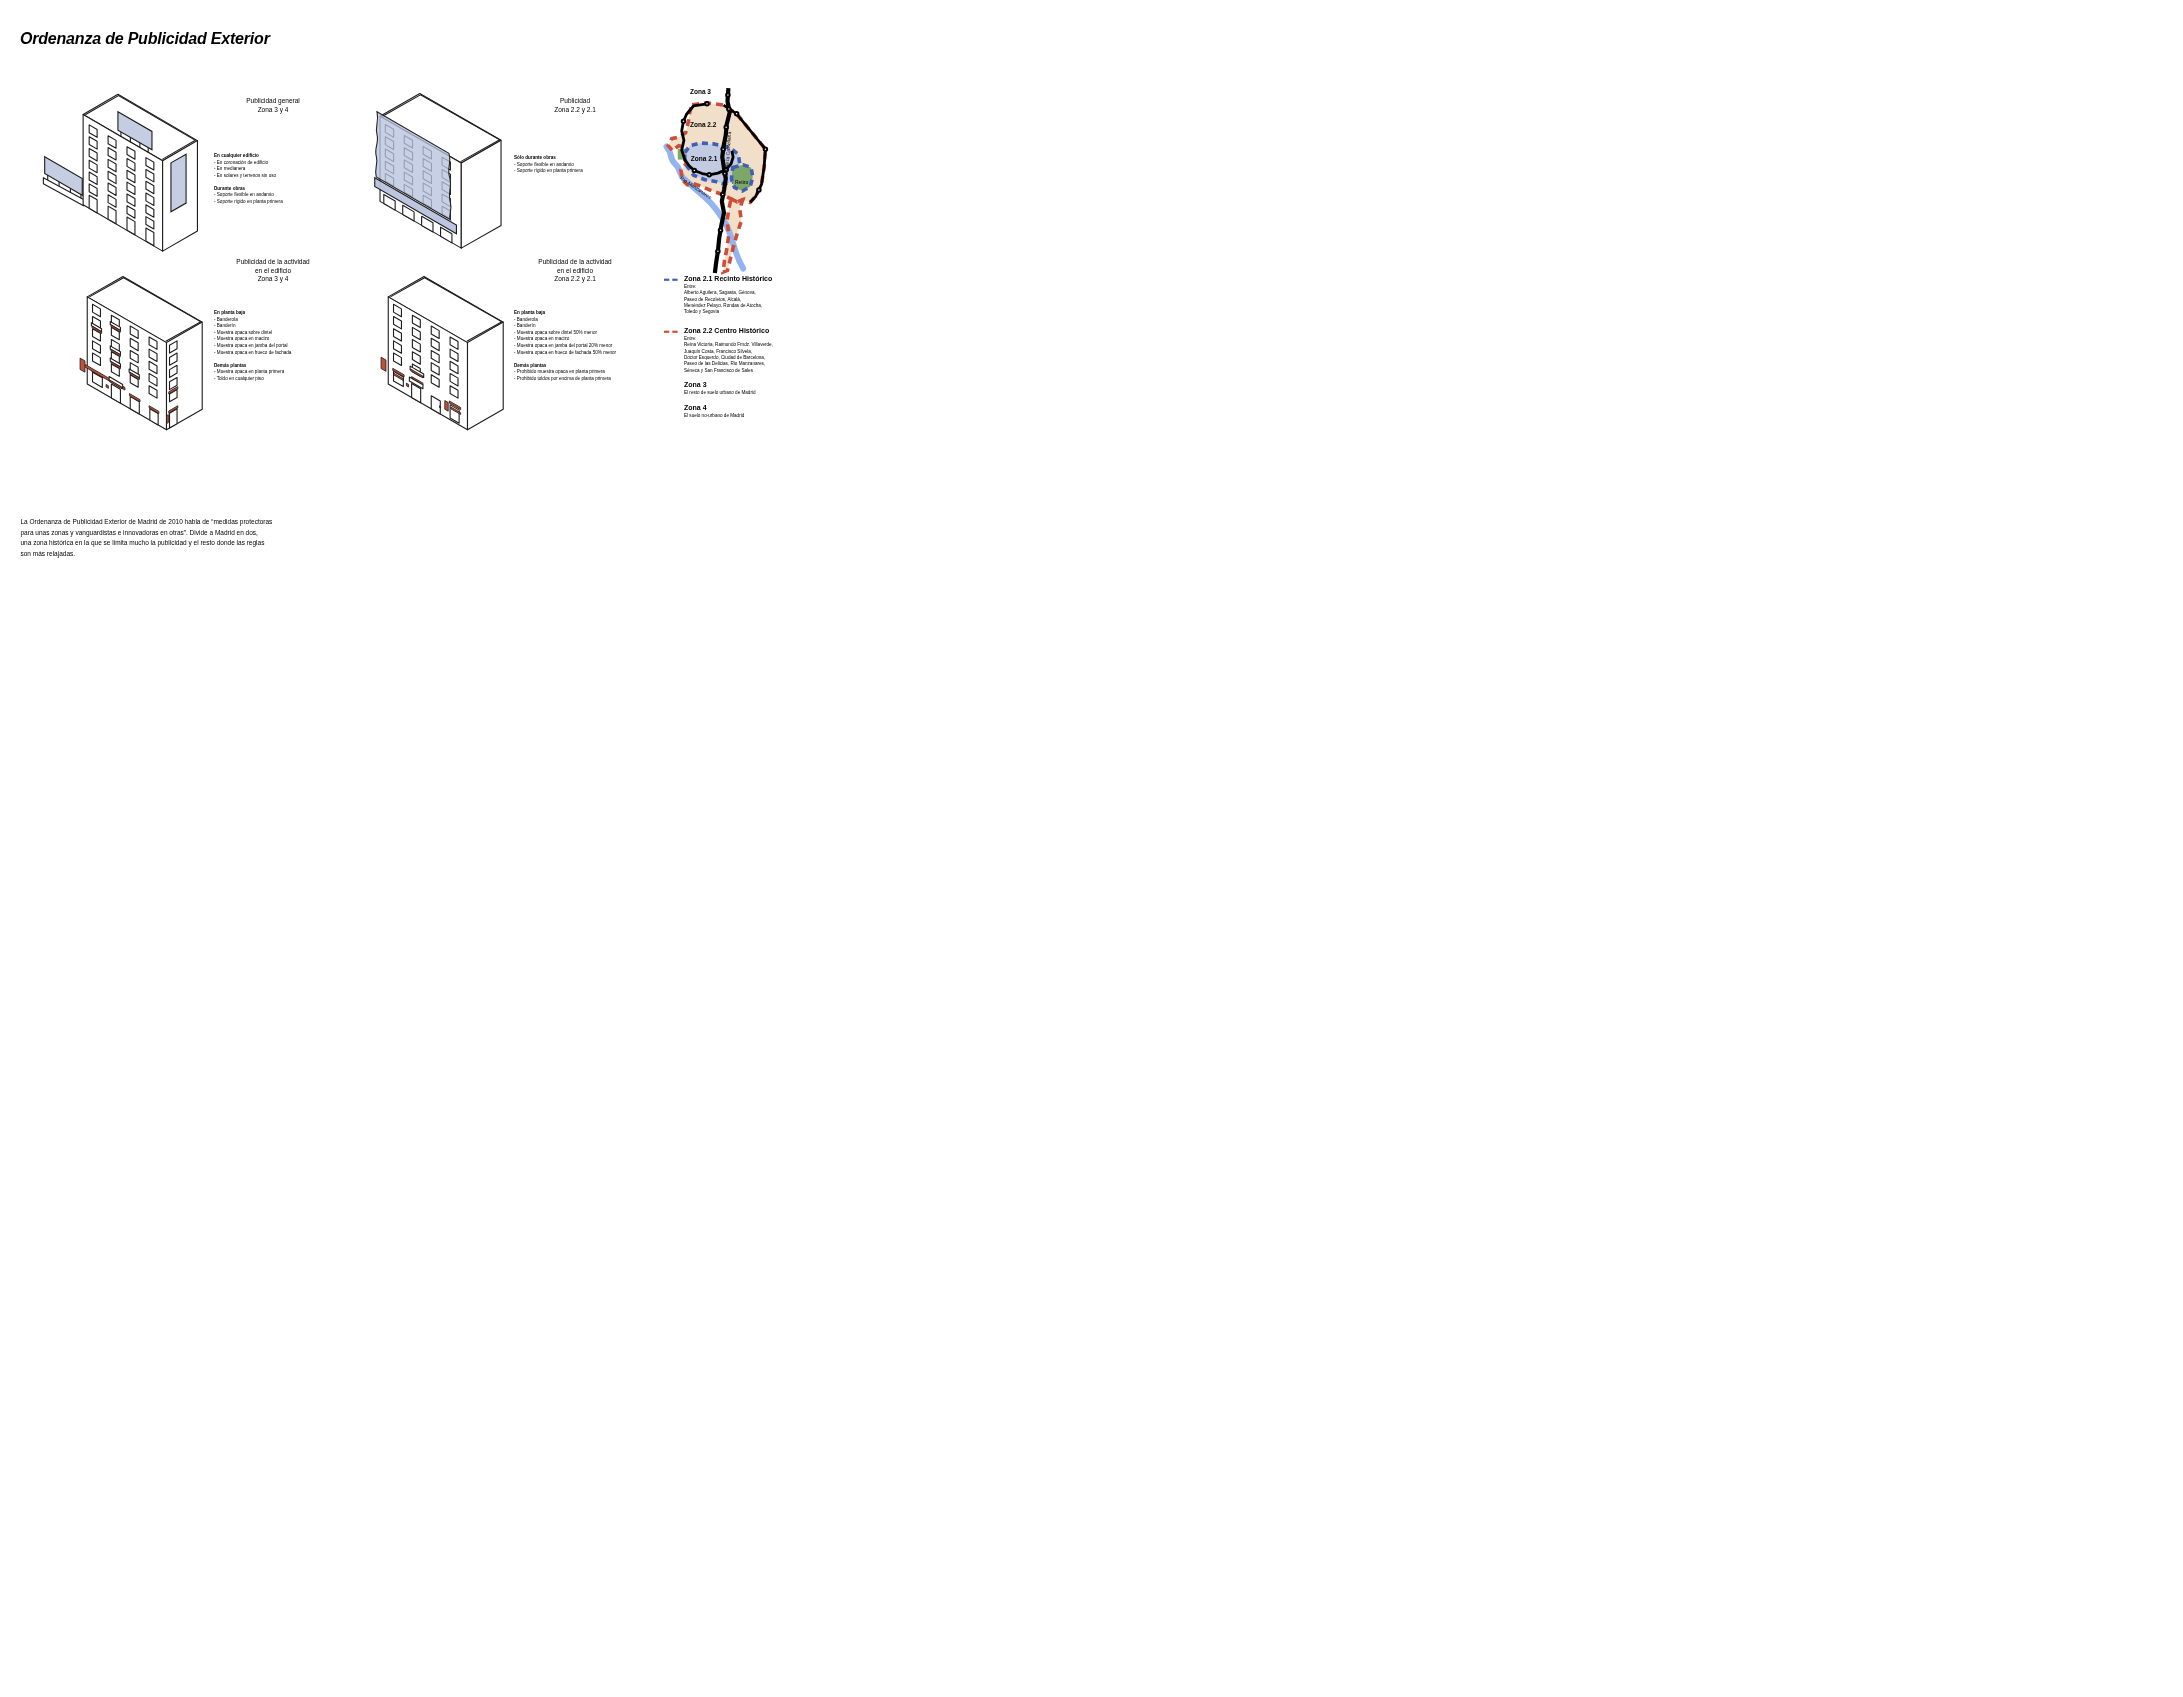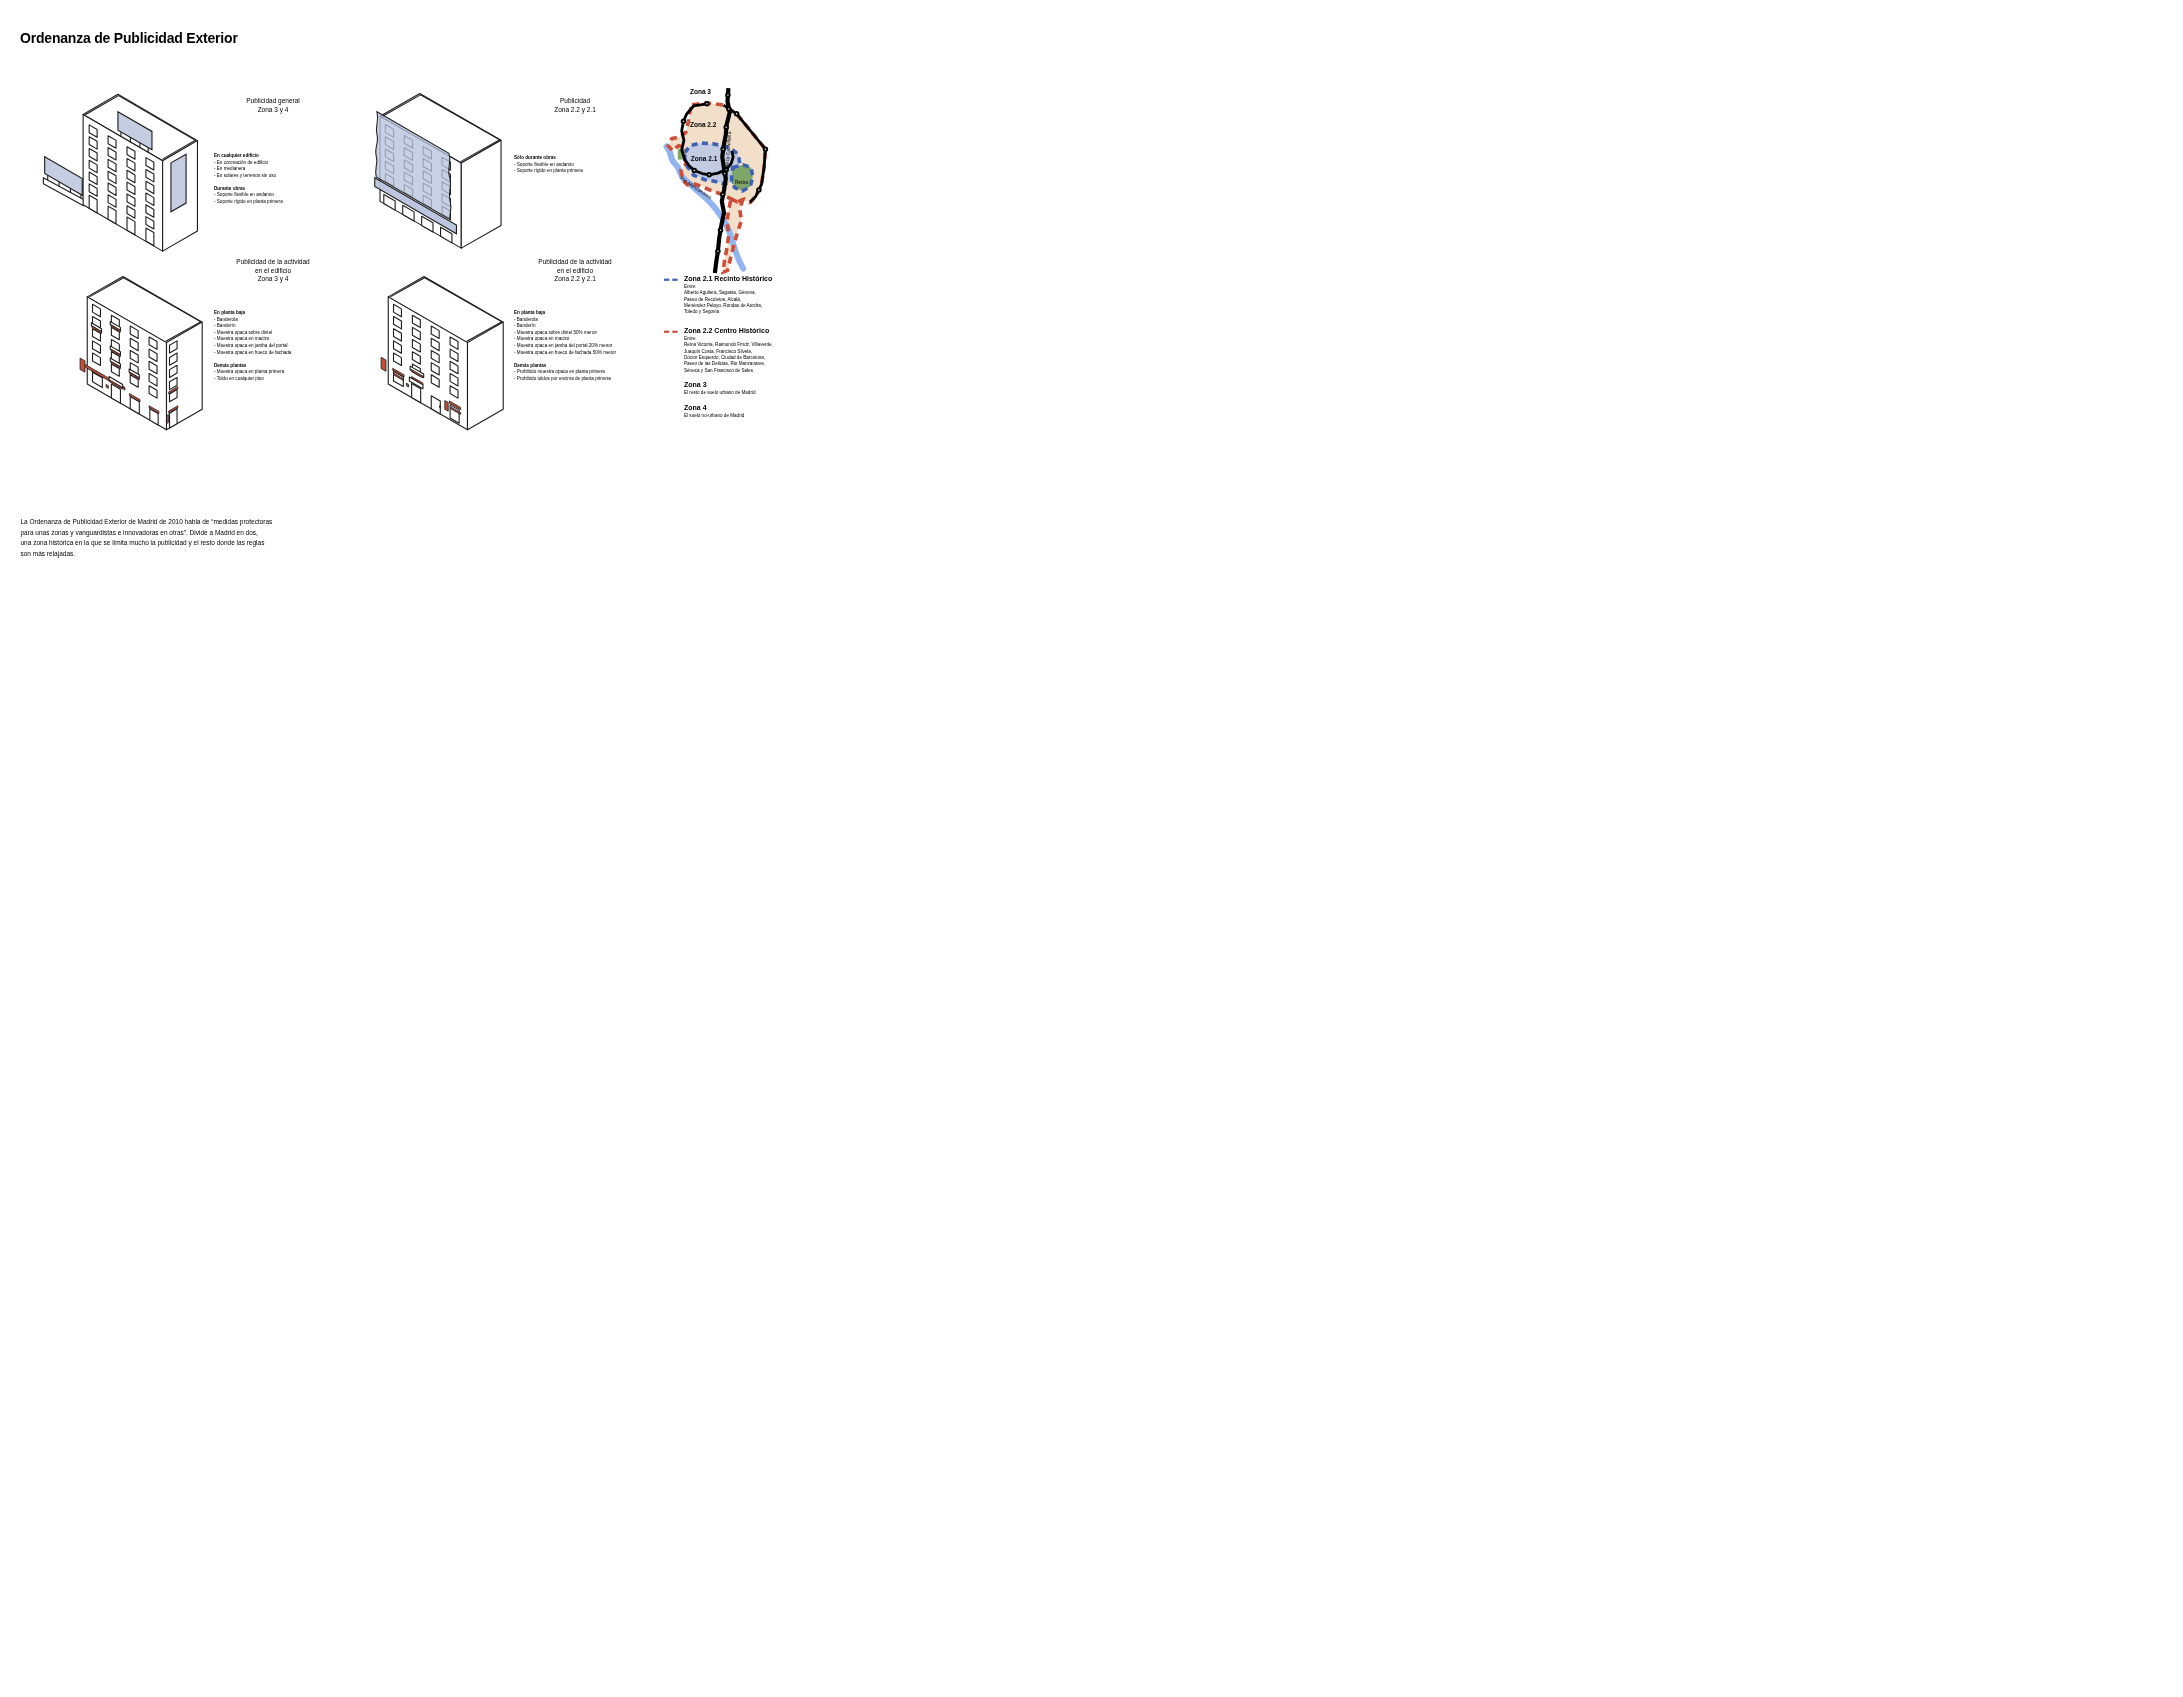--- a/index.html
+++ b/index.html
@@ -1,19 +1,19 @@
 <!DOCTYPE html>
 <html style="font-size:7px"><head>
 <meta charset="utf-8">
 <style>
   html,body{margin:0;padding:0;background:#fff;}
   .canvas{position:relative;width:831px;height:566px;background:#ffffff;overflow:hidden;
           font-family:"Liberation Sans",sans-serif;color:#000;}
   .abs{position:absolute;}
-  .title{font-size:14px;font-weight:bold;letter-spacing:-0.2px;white-space:nowrap;}
+  .title{font-size:16px;font-weight:bold;letter-spacing:-0.2px;white-space:nowrap;font-style:italic;}
   .phead{position:absolute;width:140px;text-align:center;font-size:6.5px;line-height:8.5px;white-space:pre-line;}
   .pbody{position:absolute;font-size:4.6px;line-height:6.6px;}
   .sh{font-weight:bold;}
   .sec + .sec{margin-top:6.5px;}
   .legend-block{position:absolute;}
   .legend-title{font-size:7px;font-weight:bold;white-space:nowrap;}
   .legend-body{font-size:4.6px;line-height:6.3px;white-space:pre-line;}
   .footer{position:absolute;font-size:6.5px;line-height:10.7px;white-space:pre-line;}
   svg *{vector-effect:non-scaling-stroke;}
   .s{fill:#ffffff;stroke:#1c1c1c;stroke-width:1.1;stroke-linejoin:round;}

